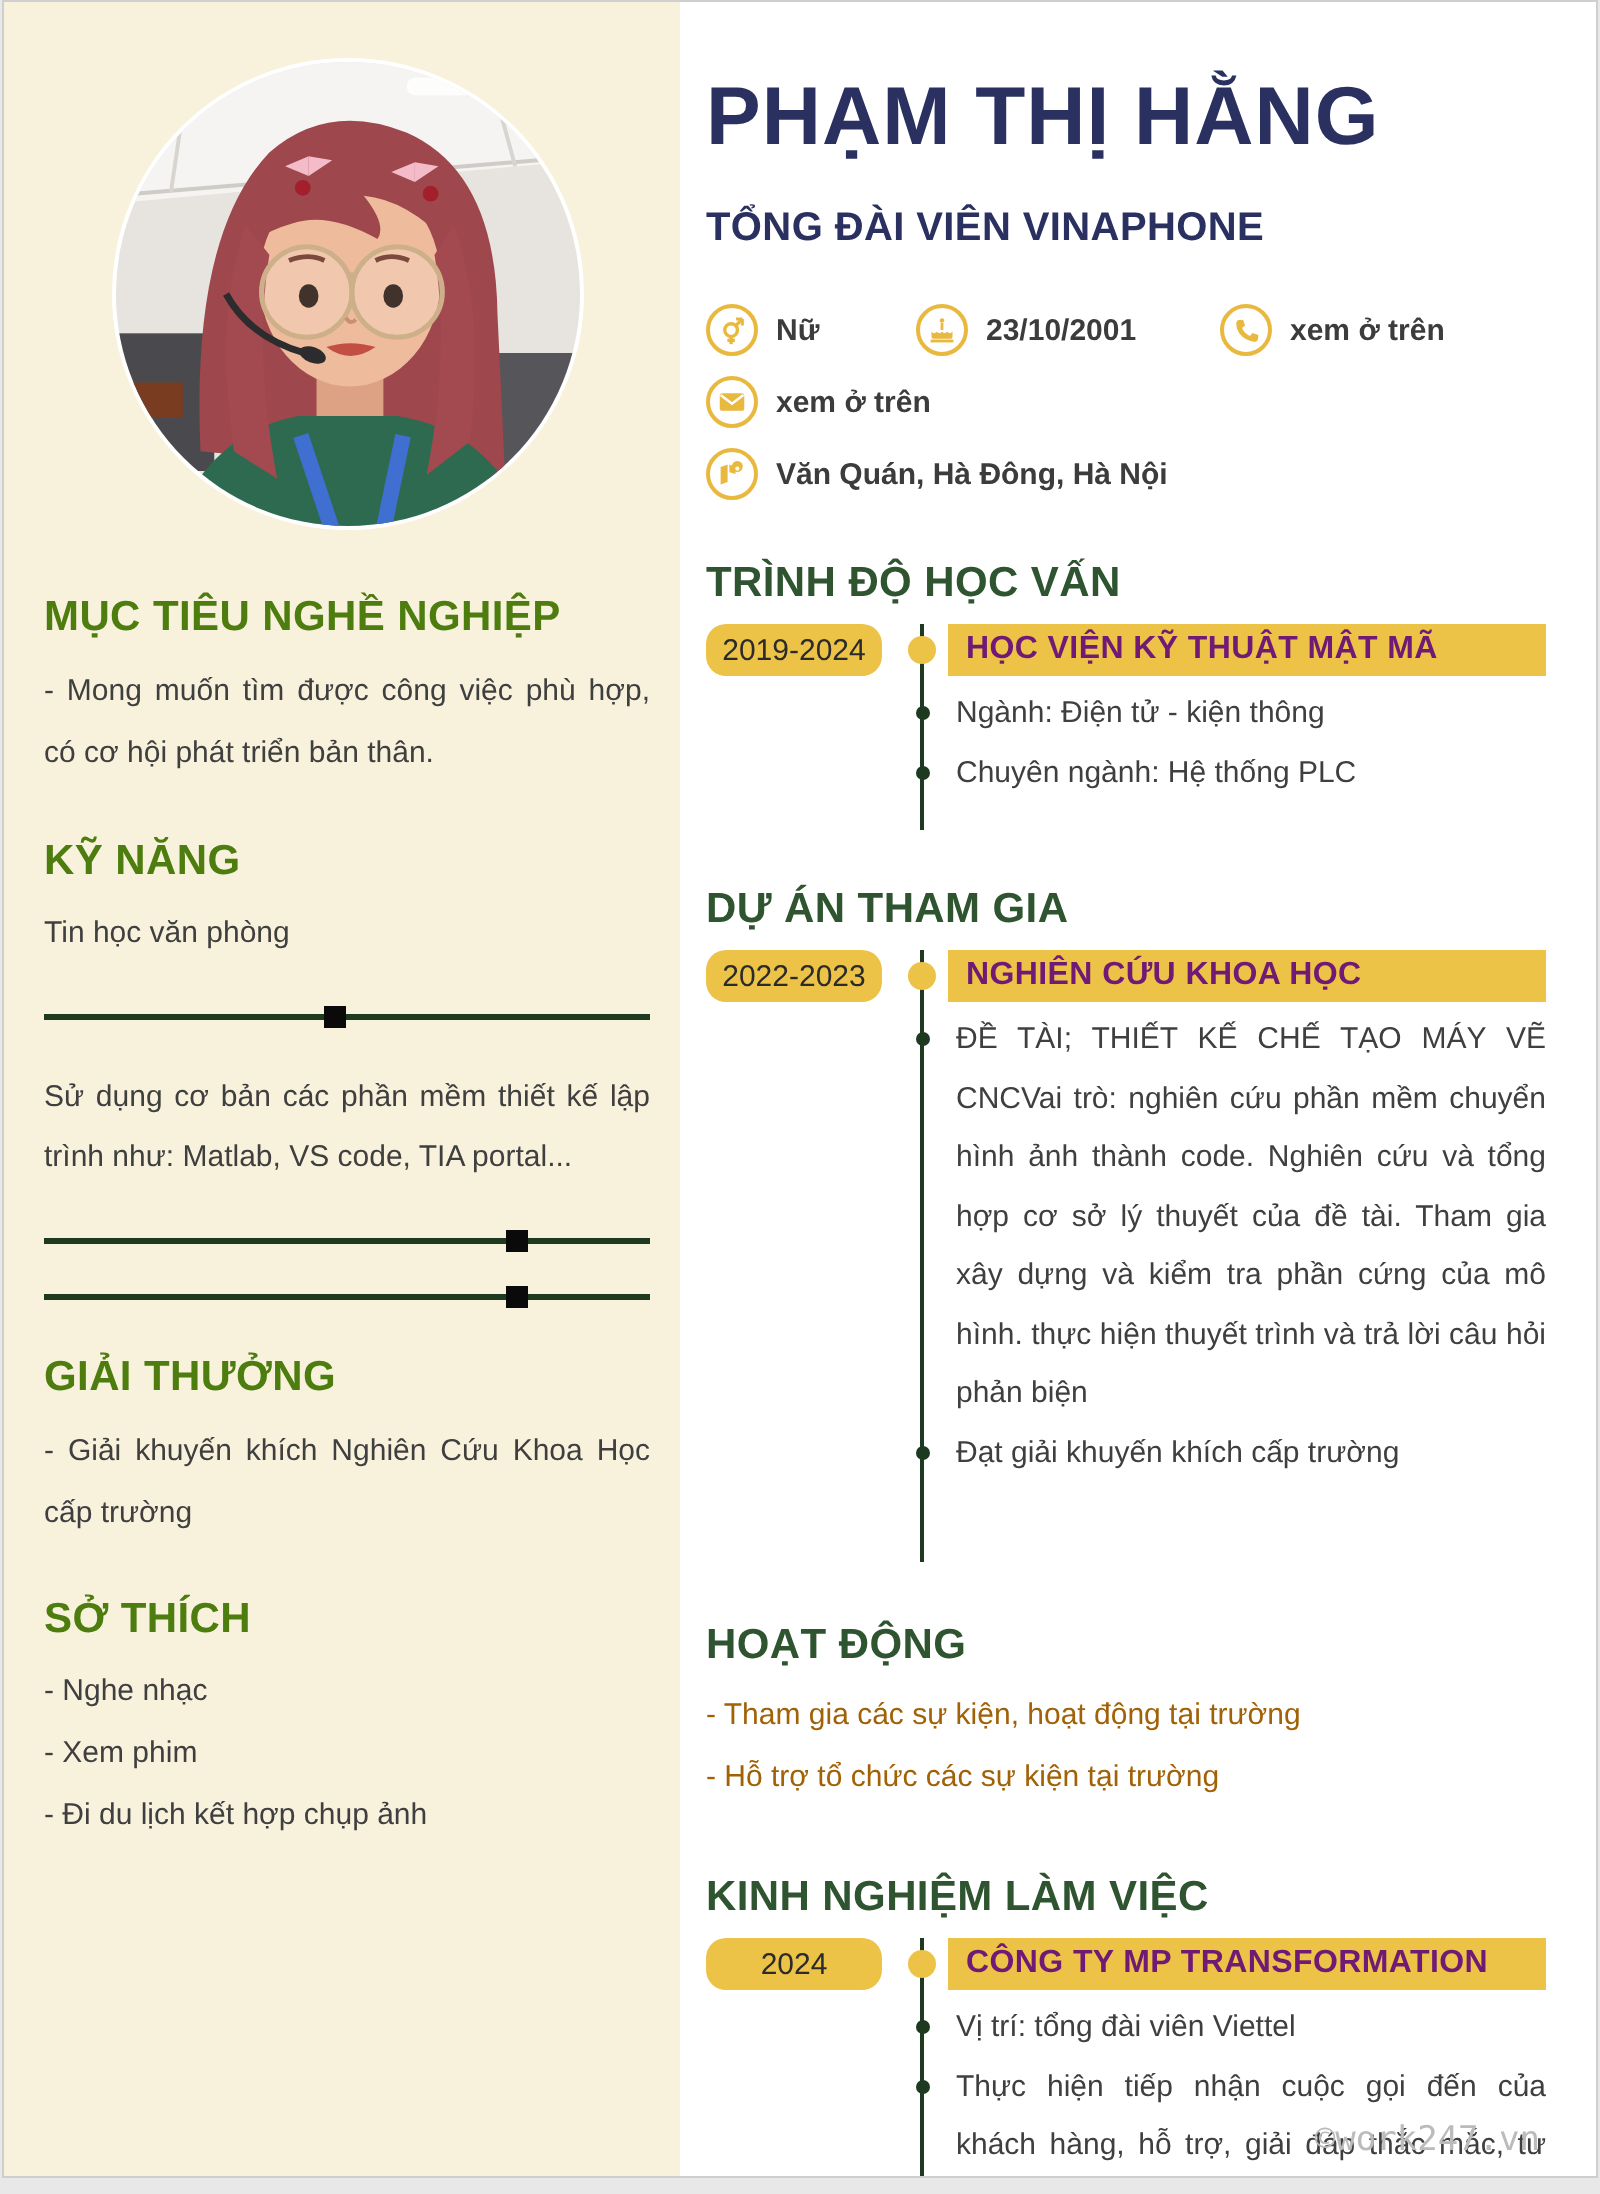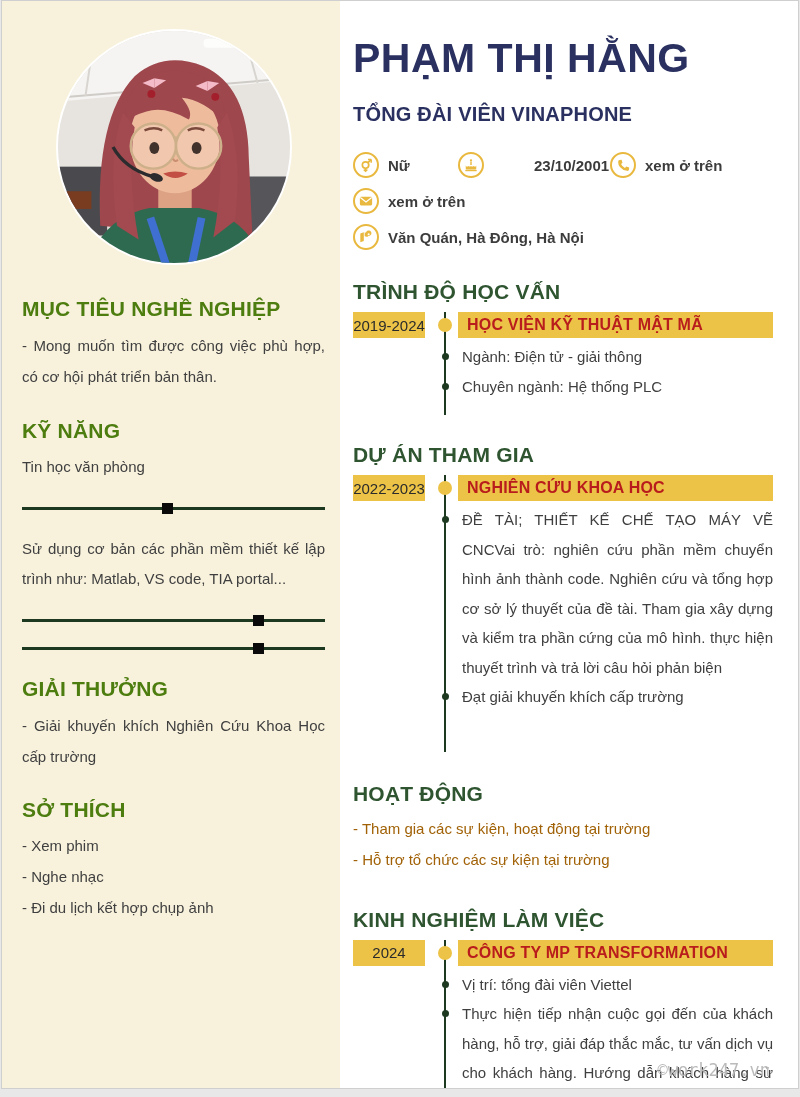--- a/index.html
+++ b/index.html
@@ -24,36 +24,36 @@
   .side-sec-hobbies .side-h { margin-top:26px; }
   .hobby { color:#3f3f3f; font-size:15px; line-height:31px; }
   .hobby:first-of-type { margin-top:8px; }
   
   .main { flex:1; padding:34px 25px 0 13px; position:relative; }
   .name { color:#2a3160; font-size:41px; font-weight:bold; letter-spacing:.5px; }
   .job-title { color:#2a3160; font-size:20px; font-weight:bold; margin-top:21px; letter-spacing:.2px; }
   .contacts { margin-top:26px; }
   .c-row { display:flex; align-items:center; margin-bottom:10px; }
   .c-item { display:flex; align-items:center; }
-  .c-item.w1 { width:105px; } .c-item.w2 { width:152px;gap:41px; }
+  .c-item.w1 { width:105px; } .c-item.w2 { width:152px; }
   .c-icon { width:26px; height:26px; border:2.5px solid #e9b83e; border-radius:50%;
     display:flex; align-items:center; justify-content:center; flex-shrink:0; background:#fff; }
   .c-text { color:#3c3c3c; font-size:15px; margin-left:9px;font-weight:bold; }
   .m-h { color:#2e5430; font-size:21px; font-weight:bold; letter-spacing:.2px; }
   .sec-education .m-h { margin-top:30px; }
   .sec-projects .m-h { margin-top:28px; }
   .sec-activities .m-h { margin-top:30px; }
   .sec-experience .m-h { margin-top:33px; }
   .t-item { display:flex; margin-top:8px; }
-  .t-badge { width:72px; height:26px; background:#ecc347; color:#2b2b2b; font-size:15px;
-    display:flex; align-items:center; justify-content:center; flex-shrink:0; }
+  .t-badge { width:88px; height:26px; background:#ecc347; color:#2b2b2b; font-size:15px;
+    display:flex; align-items:center; justify-content:center; flex-shrink:0;border-radius:10px; }
   .t-line { width:2px; background:#1d3a21; margin-left:19px; position:relative; flex-shrink:0; }
   .t-dot { position:absolute; top:6px; left:-6px; width:14px; height:14px; border-radius:50%; background:#ecc347; }
   .t-content { flex:1; margin-left:16px; padding-bottom:14px; }
-  .t-title { background:#ecc347; color:#b91c1c; font-size:16px; font-weight:bold;
+  .t-title { background:#ecc347; color:#701a75; font-size:16px; font-weight:bold;
     height:26px; line-height:26px; padding-left:9px; margin-left:-4px; letter-spacing:.2px; }
   .t-bullets { list-style:none; margin-top:4px; }
   .t-bullets li { position:relative; color:#3f3f3f; font-size:15px; line-height:29.5px; text-align:justify; }
   .t-bullets li::before { content:""; position:absolute; left:-20px; top:11px;
     width:7px; height:7px; border-radius:50%; background:#1d3a21; }
   .sec-projects .t-content { padding-bottom:40px; }
   .plain-line { color:#a16207; font-size:15px; line-height:31px; }
   .plain-line:first-of-type { margin-top:7px; }
   .watermark { position:absolute; right:28px; top:1059px; color:#bbbbbb;
     font-family:"DejaVu Sans Mono","Liberation Mono",monospace; font-size:17px; }
@@ -137,22 +137,22 @@
       </div>
     </section>
 
     <section class="side-sec-awards">
       <h2 class="side-h">GIẢI THƯỞNG</h2>
       <p class="side-text">- Giải khuyến khích Nghiên Cứu Khoa Học cấp trường</p>
     </section>
 
     <section class="side-sec-hobbies">
       <h2 class="side-h">SỞ THÍCH</h2>
+      <p class="hobby">- Nghe nhạc</p>
       <p class="hobby">- Xem phim</p>
-      <p class="hobby">- Nghe nhạc</p>
       <p class="hobby">- Đi du lịch kết hợp chụp ảnh</p>
     </section>
   </aside>
 
   <main class="main">
 
     <h1 class="name">PHẠM THỊ HẰNG</h1>
     <h2 class="job-title">TỔNG ĐÀI VIÊN VINAPHONE</h2>
 
     <div class="contacts">
@@ -221,21 +221,21 @@
     <section class="sec-education">
       <h2 class="m-h">TRÌNH ĐỘ HỌC VẤN</h2>
       <div class="t-item">
         <div class="t-badge">2019-2024</div>
         <div class="t-line">
           <div class="t-dot"></div>
         </div>
         <div class="t-content">
           <div class="t-title">HỌC VIỆN KỸ THUẬT MẬT MÃ</div>
           <ul class="t-bullets">
-            <li>Ngành: Điện tử - giải thông</li>
+            <li>Ngành: Điện tử - kiện thông</li>
             <li>Chuyên ngành: Hệ thống PLC</li>
           </ul>
         </div>
       </div>
     </section>
 
     <section class="sec-projects">
       <h2 class="m-h">DỰ ÁN THAM GIA</h2>
       <div class="t-item">
         <div class="t-badge">2022-2023</div>

